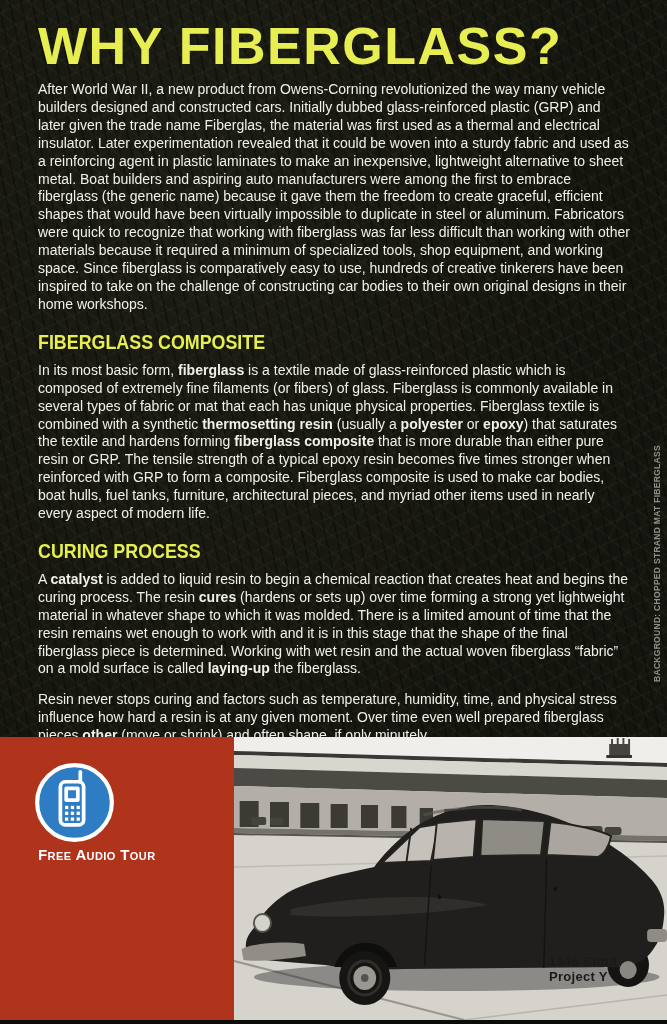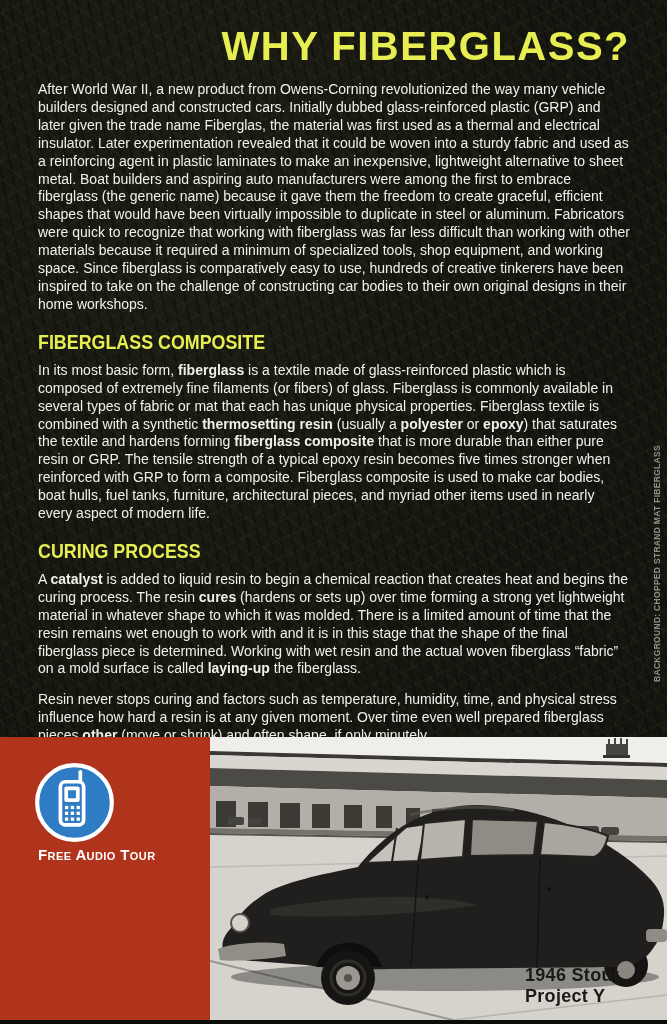--- a/index.html
+++ b/index.html
@@ -11,56 +11,56 @@
     background-image:
       repeating-linear-gradient(38deg, rgba(74,80,48,0.10) 0 2px, rgba(0,0,0,0) 2px 13px),
       repeating-linear-gradient(-24deg, rgba(60,64,42,0.12) 0 2px, rgba(0,0,0,0) 2px 17px),
       repeating-linear-gradient(78deg, rgba(0,0,0,0.28) 0 2px, rgba(0,0,0,0) 2px 11px),
       repeating-linear-gradient(-62deg, rgba(46,48,34,0.14) 0 3px, rgba(0,0,0,0) 3px 23px),
       radial-gradient(ellipse at 30% 20%, rgba(40,42,28,0.35), rgba(0,0,0,0) 60%);
     border-bottom:4px solid #0b0b08;
   }
   .content { position:absolute; left:38px; top:24px; width:592px; }
   .title {
-    margin:0; font-size:40px; line-height:44px; font-weight:bold;
-    letter-spacing:1.5px; color:#e6ee52;text-align:right;
+    margin:0; font-size:52px; line-height:44px; font-weight:bold;
+    letter-spacing:1.5px; color:#e6ee52;
   }
   .body-p {
     margin:13px 0 0; font-size:14px; line-height:17.9px; color:#f1f0ea;
   }
   .body-p b { font-weight:bold;text-align:right; }
   .section-h {
     margin:16px 0 0; font-size:21px; line-height:24px; font-weight:bold;
     color:#e6ee52; white-space:nowrap;
     transform:scaleX(0.85); transform-origin:left center;
   }
   .section-h + .body-p { margin-top:8px; }
   .vertical-credit {
     position:absolute; right:5px; top:450px; height:232px;
     writing-mode:vertical-rl; transform:rotate(180deg);
     font-size:8.5px; font-weight:bold; letter-spacing:0.3px;
     color:#90908a; white-space:nowrap;
   }
   .bottom { position:absolute; left:0; top:737px; width:667px; height:283px; display:flex; }
-  .audio-box { position:relative; flex:none; width:210px; height:100%; background:#b0341c; }
+  .audio-box { position:relative; flex:none; width:210px; height:100%; background:#b0341c;padding-left:24px; }
   .phone-badge { position:absolute; left:33px; top:24px; width:83px; height:83px; }
   .audio-heading {
     position:absolute; left:38px; top:109px; margin:0; color:#ffffff;
     font-variant:small-caps; font-size:15px; font-weight:bold; letter-spacing:0.4px;
   }
   .audio-body {
     position:absolute; left:38px; top:130px; width:152px; margin:0;
     color:#ffffff; font-size:12.5px; line-height:15.6px;
   }
   .audio-body b { font-weight:bold; }
   .photo { position:relative; flex:1; margin:0; height:100%; overflow:hidden; background:#d7d4ce; }
   .photo svg { display:block; width:100%; height:100%; }
   .photo-caption {
-    position:absolute; left:315px; top:228px; margin:0;
-    font-size:18px; font-weight:bold; color:#1b1a18; letter-spacing:0.3px;
+    position:absolute; left:315px; top:217px; margin:0;
+    font-size:13px; font-weight:bold; color:#1b1a18; letter-spacing:0.3px;
   }
 </style>
 </head>
 <body>
 
 <div class="page">
 
   <main class="content">
     <h1 class="title">WHY FIBERGLASS?</h1>
     <p class="body-p"><span>After World War II, a new product from Owens-Corning revolutionized the way many vehicle builders designed and constructed cars. Initially dubbed glass-reinforced plastic (GRP) and later given the trade name Fiberglas, the material was first used as a thermal and electrical insulator. Later experimentation revealed that it could be woven into a sturdy fabric and used as a reinforcing agent in plastic laminates to make an inexpensive, lightweight alternative to sheet metal. Boat builders and aspiring auto manufacturers were among the first to embrace fiberglass (the generic name) because it gave them the freedom to create graceful, efficient shapes that would have been virtually impossible to duplicate in steel or aluminum. Fabricators were quick to recognize that working with fiberglass was far less difficult than working with other materials because it required a minimum of specialized tools, shop equipment, and working space. Since fiberglass is comparatively easy to use, hundreds of creative tinkerers have been inspired to take on the challenge of constructing car bodies to their own original designs in their home workshops.</span></p>

